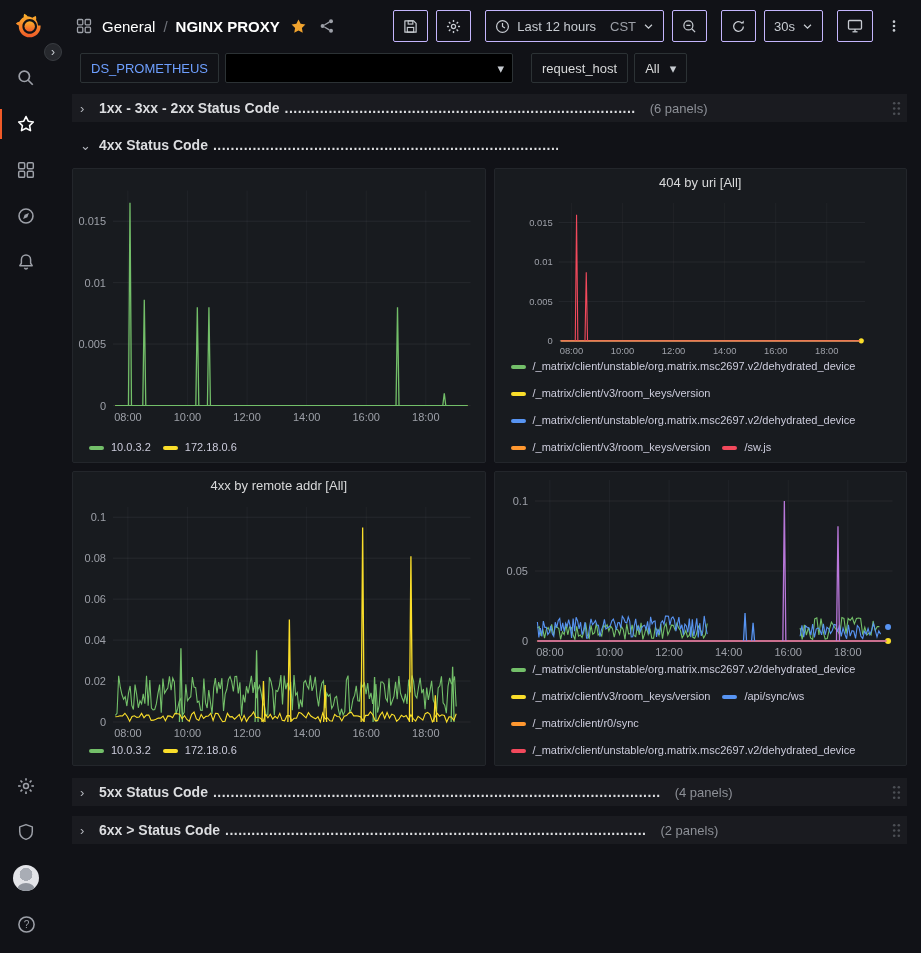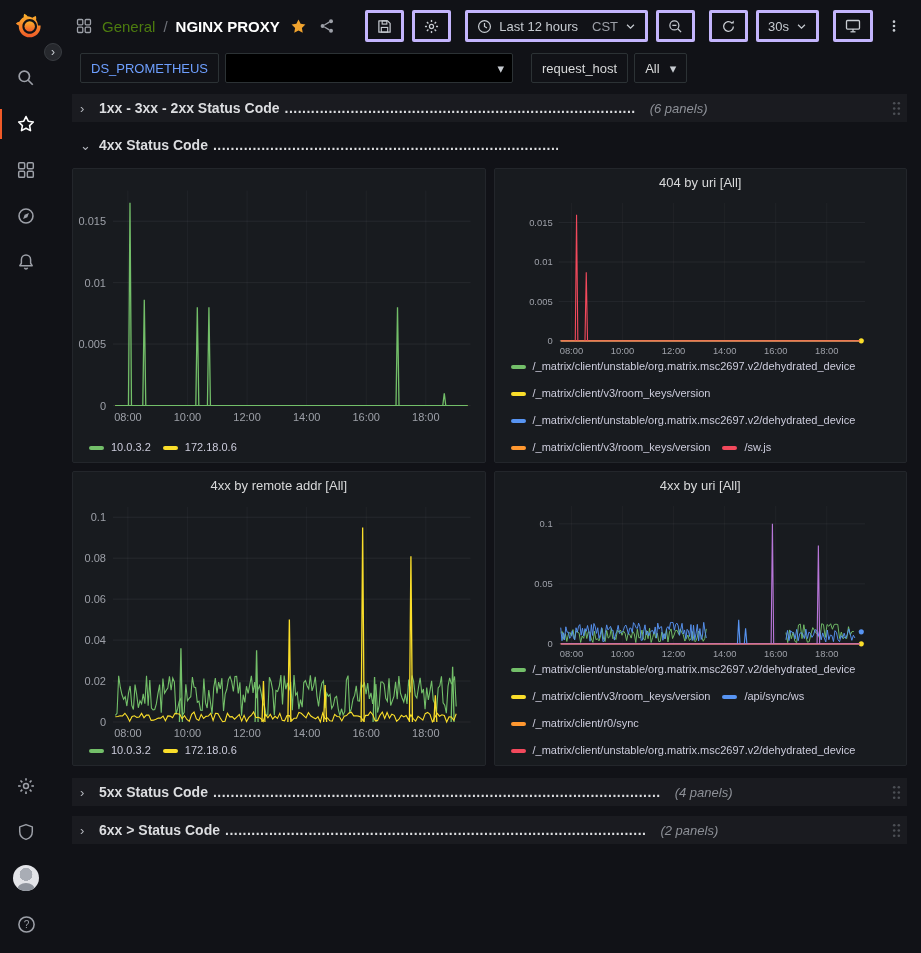--- a/index.html
+++ b/index.html
@@ -40,27 +40,27 @@
     overflow: hidden; position: relative;
   }
   .avatar::after {
     content:""; position:absolute; left:4px; right:4px; bottom:-6px; height:14px;
     border-radius:50%; background:#8e939c;
   }
   
   .main-wrap { margin-left: 52px; }
   .topbar { height: 52px; display: flex; align-items: center; padding: 0 14px 0 22px; gap: 8px; }
   .crumbs { display: flex; align-items: center; gap: 8px; flex: 1; min-width: 0; }
-  .crumb-section { color: #4d7c0f; font-size: 15px; cursor: pointer; }
+  .crumb-section { color: #ffffff; font-size: 15px; cursor: pointer; }
   .crumb-sep { color: #70737a; font-size: 15px; }
   .crumb-title { color: #ffffff; font-size: 15px; font-weight: bold; cursor: pointer; }
   .icon-btn { background: none; border: none; color: #9da0a8; cursor: pointer; display: flex; align-items: center; padding: 2px; }
   .tb-btn {
     height: 32px; min-width: 32px; display: flex; align-items: center; justify-content: center;
-    gap: 7px; border: 3px solid #c4b5fd; border-radius: 2px; background: transparent;
+    gap: 7px; border: 1px solid #c4b5fd; border-radius: 2px; background: transparent;
     color: #c7cbd1; padding: 0 9px; cursor: pointer; font-size: 13px; white-space: nowrap;
   }
   .tb-btn.no-border { border: none; min-width: 26px; padding: 0 3px; }
   .tb-dim { color: #9da0a8; }
   .ic { display: block; }
   
   .varbar { height: 40px; display: flex; align-items: center; padding: 0 14px 8px 28px; gap: 6px; }
   .var-label {
     height: 30px; display: flex; align-items: center; padding: 0 10px;
     border: 1px solid #2c3235; border-radius: 2px; color: #6e9fff; font-weight: 500; cursor: pointer;
@@ -82,21 +82,21 @@
   
   .content { padding: 2px 14px 0 20px; }
   .row-strip {
     height: 28px; background: #1a1b20; display: flex; align-items: center;
     padding: 0 6px 0 8px; margin-bottom: 10px; cursor: pointer;
   }
   .row-head { height: 26px; display: flex; align-items: center; padding: 0 8px; margin: 2px 0 10px; cursor: pointer; }
   .chev { color: #b4b7bd; margin-right: 9px; font-size: 13px; width: 10px; flex: none; }
   .row-title { font-weight: bold; font-size: 14px; color: #dcdde0; white-space: nowrap; }
   .row-dots { font-weight: bold; font-size: 14px; color: #dcdde0; margin-left: 5px; letter-spacing: 0.5px; white-space: nowrap; overflow: hidden; }
-  .panels-count { font-style: italic; color: #8d9097; margin-left: 14px; font-size: 13px; flex: none; }
+  .panels-count { color: #8d9097; margin-left: 14px; font-size: 13px; flex: none; }
   .drag { margin-left: auto; flex: none; display: flex; align-items: center; color: #4c4f55; }
   
   .grid { display: grid; grid-template-columns: 1fr 1fr; gap: 8px; margin-bottom: 12px; }
   .panel {
     background: #181b1f; border: 1px solid #23262b; border-radius: 2px;
     height: 295px; display: flex; flex-direction: column; overflow: hidden;
   }
   .panel-h {
     height: 27px; flex: none; display: flex; align-items: center; justify-content: center;
     font-size: 13px; font-weight: 500; color: #d8d9da; cursor: pointer;
@@ -470,21 +470,20 @@
               <span class="lg-dash" style="background: rgb(115, 191, 105);"></span>
               <span>10.0.3.2</span>
             </span>
             <span class="lg-item">
               <span class="lg-dash" style="background: rgb(250, 222, 42);"></span>
               <span>172.18.0.6</span>
             </span>
           </div>
       </section>
       <section class="panel">
-        <div class="panel-h">4xx by uri [All]</div>
         <svg class="chart" viewBox="0 0 411.5 189">
             <line x1="54.89583333333333" x2="54.89583333333333" y1="8" y2="169" stroke="rgba(204,204,220,0.05)" stroke-width="1"></line>
             <text x="54.89583333333333" y="184" text-anchor="middle" fill="#9da0a8" font-size="11" font-family="Liberation Sans, sans-serif">08:00</text>
             <line x1="114.47916666666667" x2="114.47916666666667" y1="8" y2="169" stroke="rgba(204,204,220,0.05)" stroke-width="1"></line>
             <text x="114.47916666666667" y="184" text-anchor="middle" fill="#9da0a8" font-size="11" font-family="Liberation Sans, sans-serif">10:00</text>
             <line x1="174.0625" x2="174.0625" y1="8" y2="169" stroke="rgba(204,204,220,0.05)" stroke-width="1"></line>
             <text x="174.0625" y="184" text-anchor="middle" fill="#9da0a8" font-size="11" font-family="Liberation Sans, sans-serif">12:00</text>
             <line x1="233.64583333333331" x2="233.64583333333331" y1="8" y2="169" stroke="rgba(204,204,220,0.05)" stroke-width="1"></line>
             <text x="233.64583333333331" y="184" text-anchor="middle" fill="#9da0a8" font-size="11" font-family="Liberation Sans, sans-serif">14:00</text>
             <line x1="293.2291666666667" x2="293.2291666666667" y1="8" y2="169" stroke="rgba(204,204,220,0.05)" stroke-width="1"></line>

